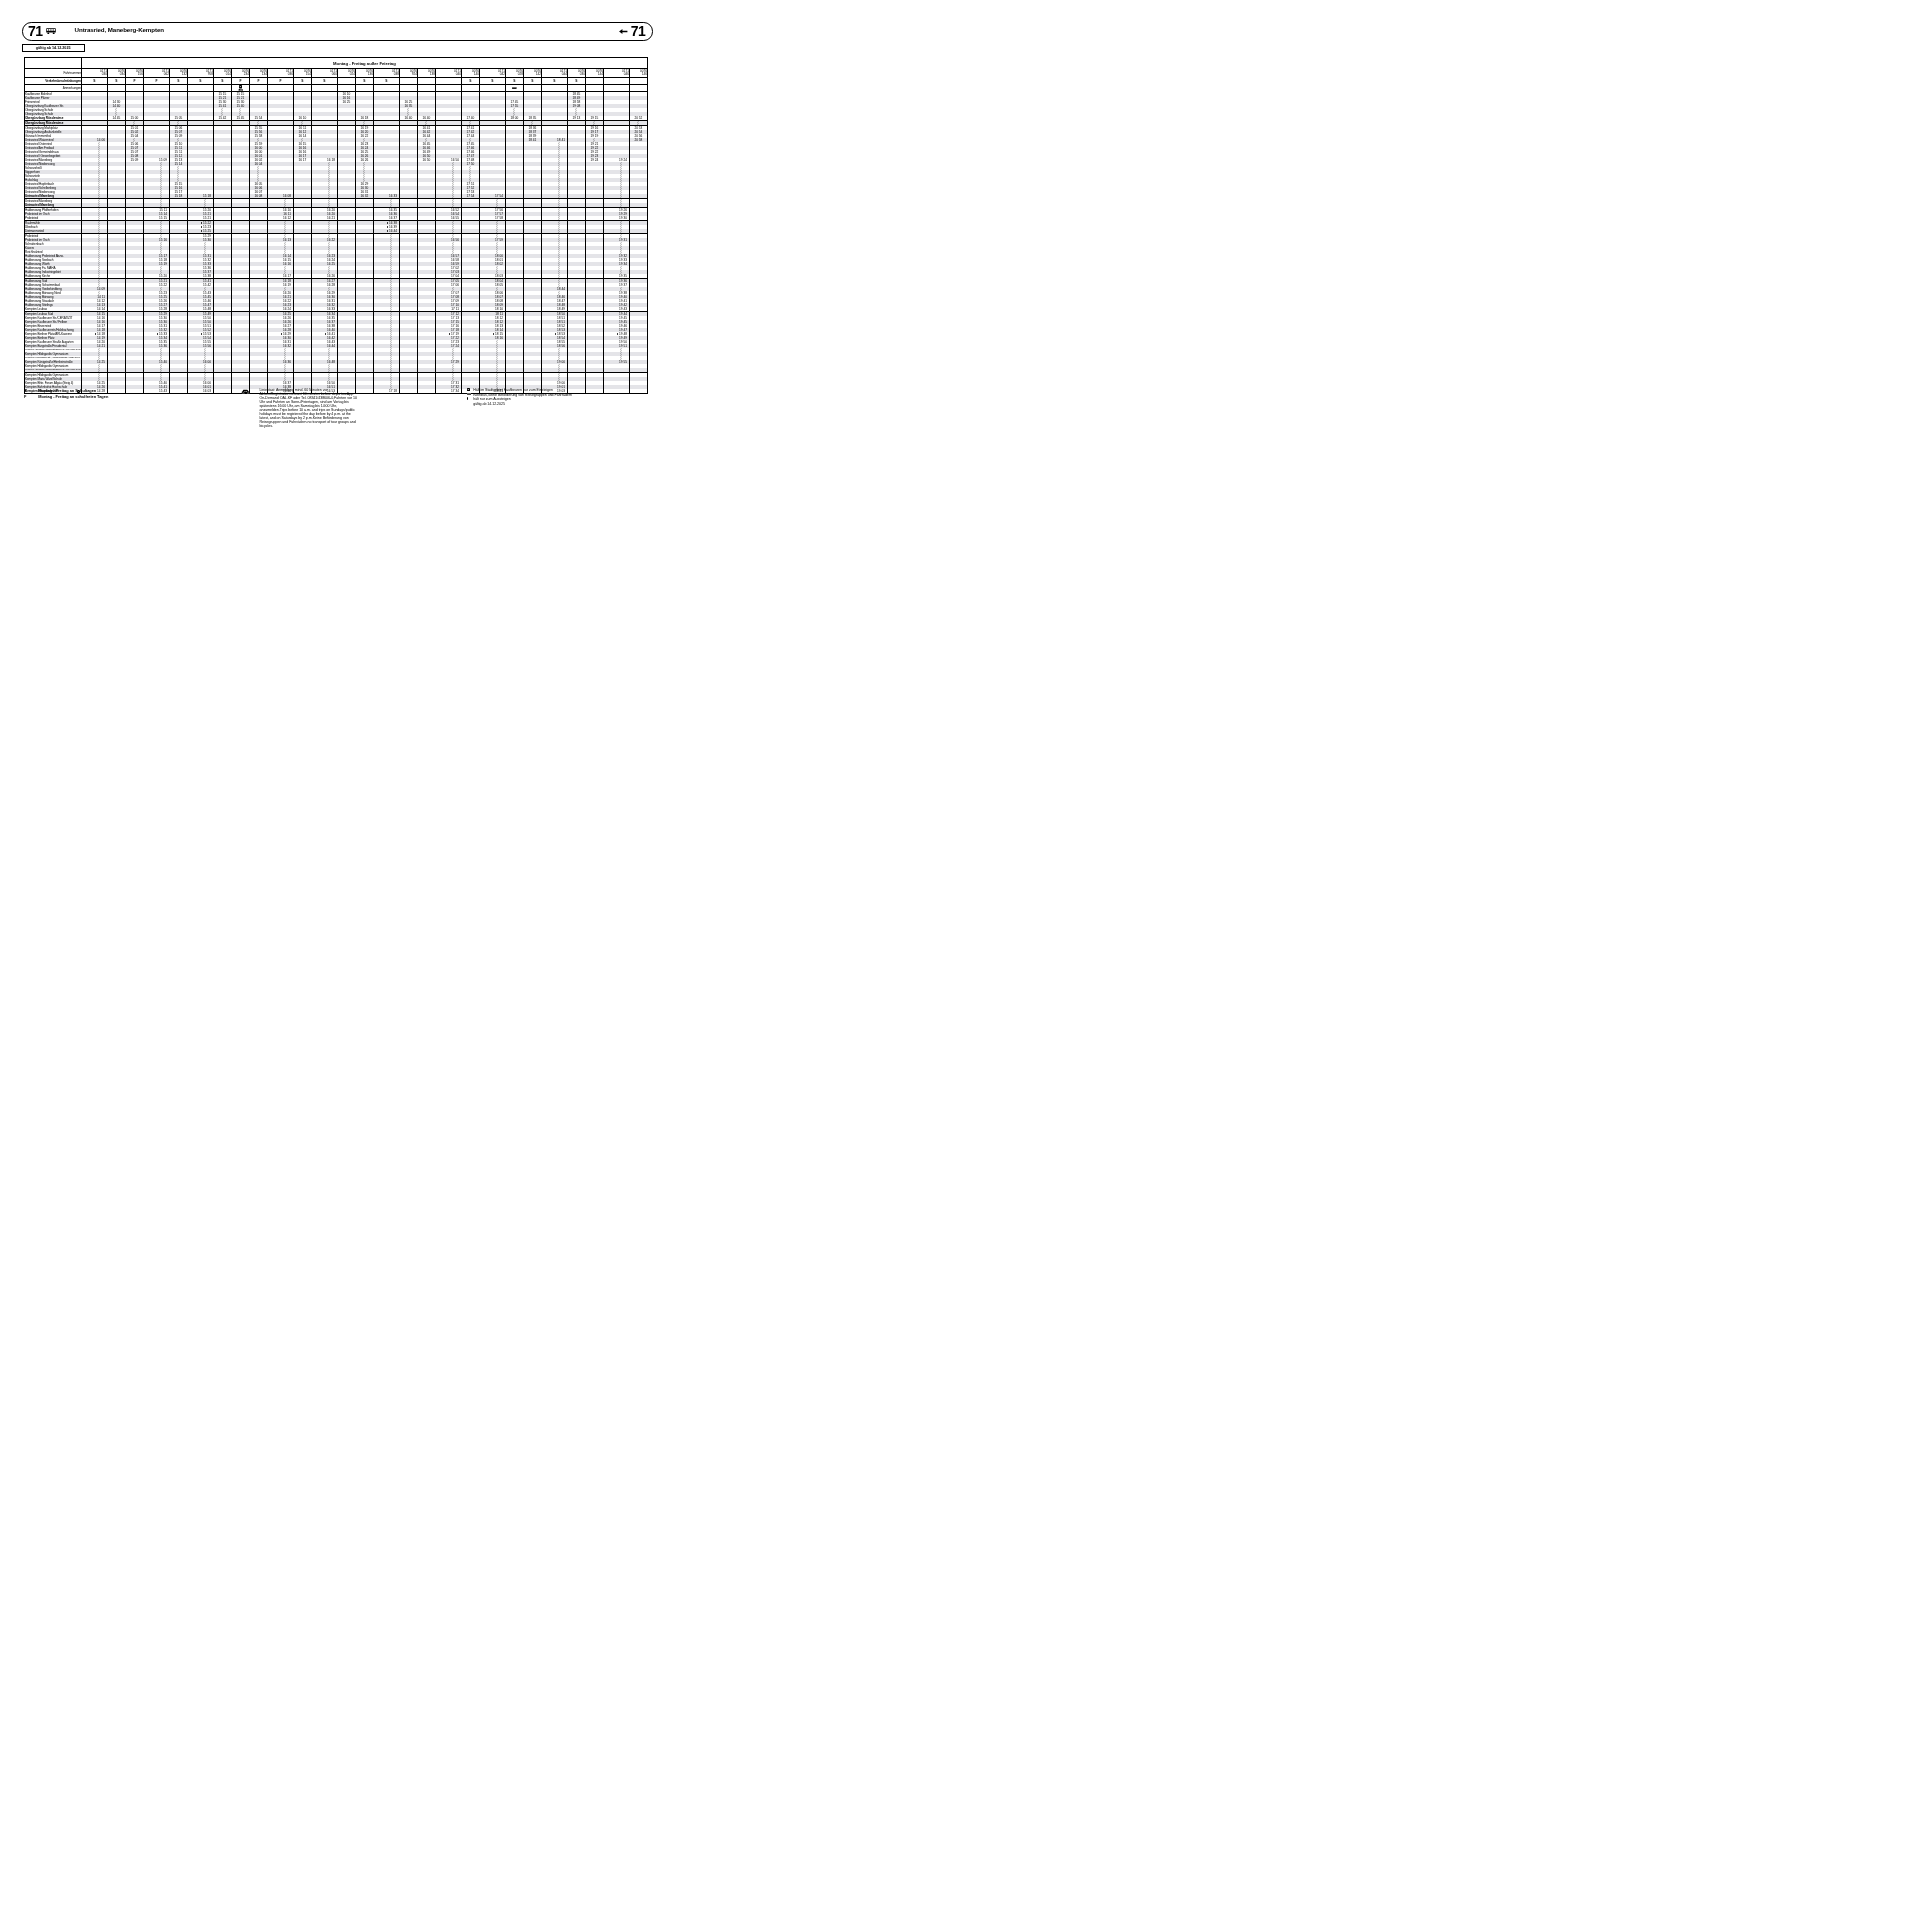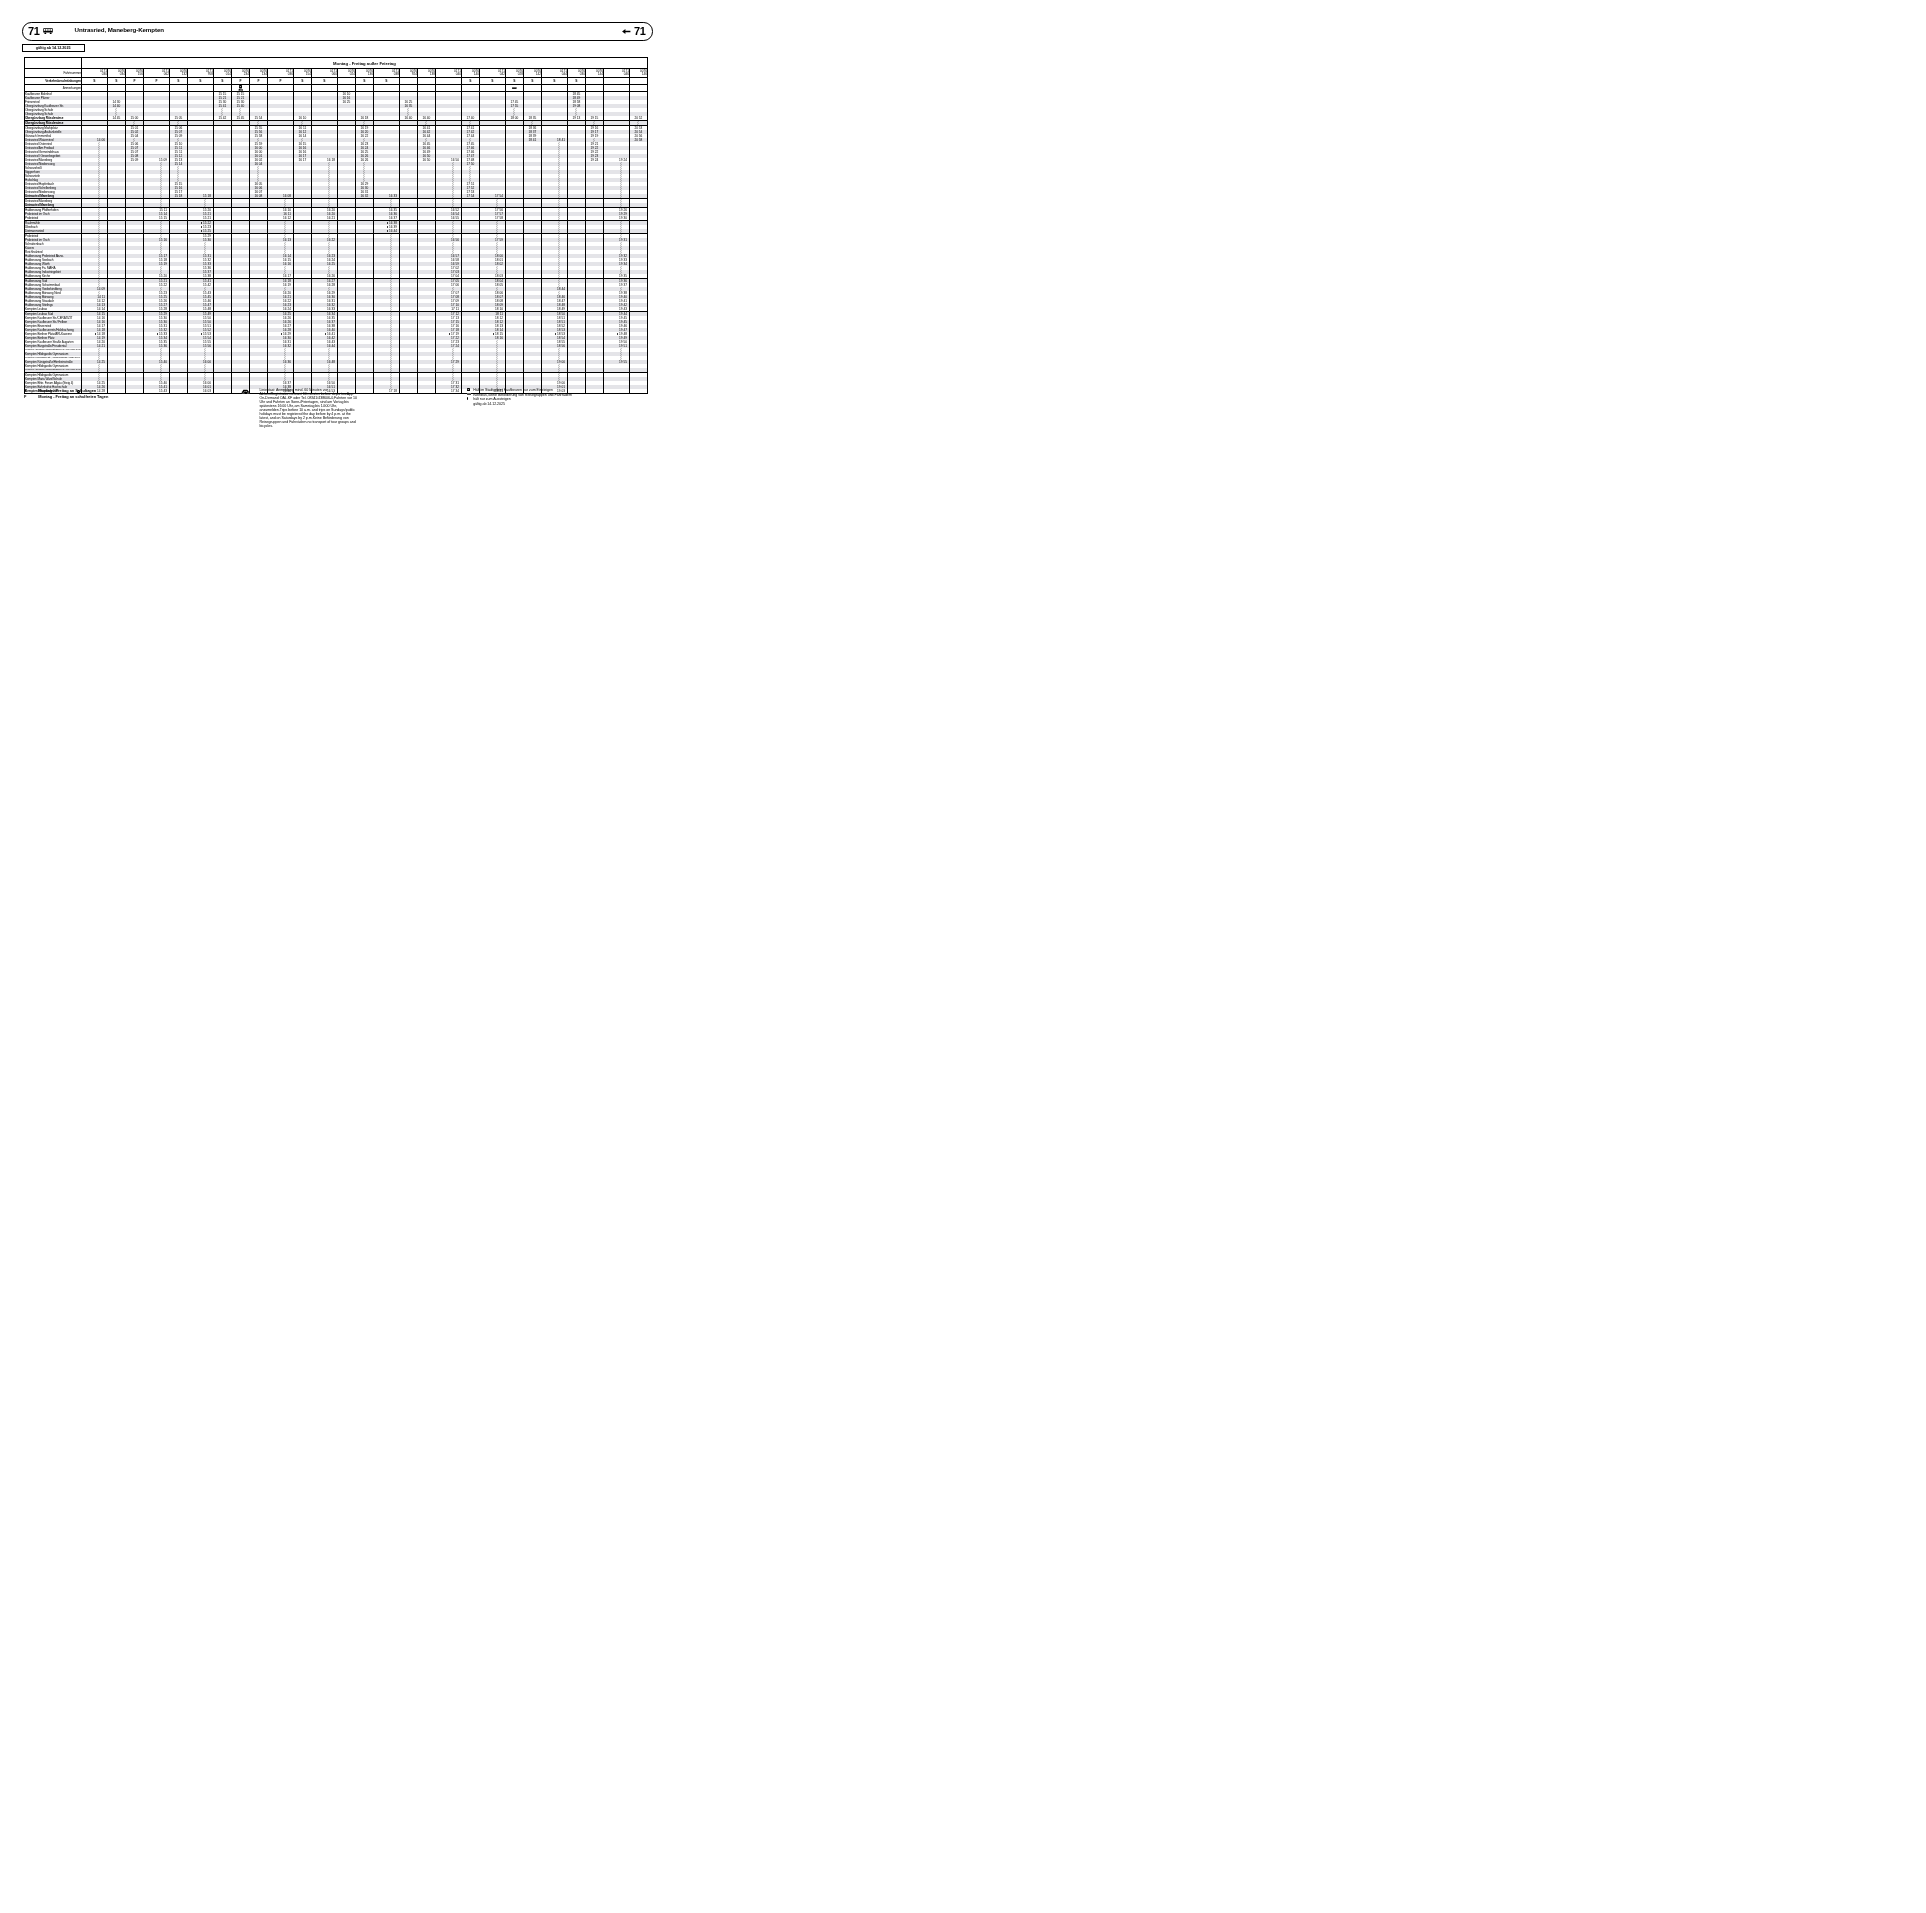--- a/index.html
+++ b/index.html
@@ -1,19 +1,19 @@
 <!DOCTYPE html>
 <html style="font-size:6.2px"><head>
 <meta charset="utf-8">
 <style>
   html,body{margin:0;padding:0;background:#fff;}
   body{width:676px;height:478px;position:relative;font-family:"Liberation Sans","DejaVu Sans",sans-serif;color:#000;-webkit-font-smoothing:antialiased;}
   
   .route-pill{position:absolute;left:21.6px;top:21.6px;width:629px;height:17px;border:1.2px solid #000;border-radius:9.2px;background:#fff;display:flex;align-items:center;}
-  .route-num{font-size:11px;font-weight:bold;letter-spacing:-0.4px;line-height:1;}
+  .route-num{font-size:14px;font-weight:bold;letter-spacing:-0.4px;line-height:1;}
   .route-num.left{margin-left:5.4px;}
   .pill-bus{margin-left:3.1px;width:10px;height:6.5px;}
   .route-title{position:absolute;left:52px;top:3.9px;font-size:6.2px;font-weight:bold;letter-spacing:-0.1px;}
   .pill-right{position:absolute;right:6.2px;top:0;height:100%;display:flex;align-items:center;gap:3.1px;}
   .arrow-left{width:8.5px;height:5px;}
   
   .validity-box{position:absolute;left:21.6px;top:44px;width:61px;height:5.8px;border-left:0.4px solid #000;border-right:0.4px solid #000;border-top:1.5px solid #000;border-bottom:1.2px solid #000;display:flex;align-items:center;justify-content:center;font-size:3.7px;font-weight:bold;background:#fff;}
   
   table.tt{position:absolute;left:24px;top:57px;border-collapse:collapse;table-layout:fixed;border:0.4px solid #000;border-top:0.8px solid #000;}
   table.tt td{padding:0;margin:0;overflow:hidden;vertical-align:middle;}

